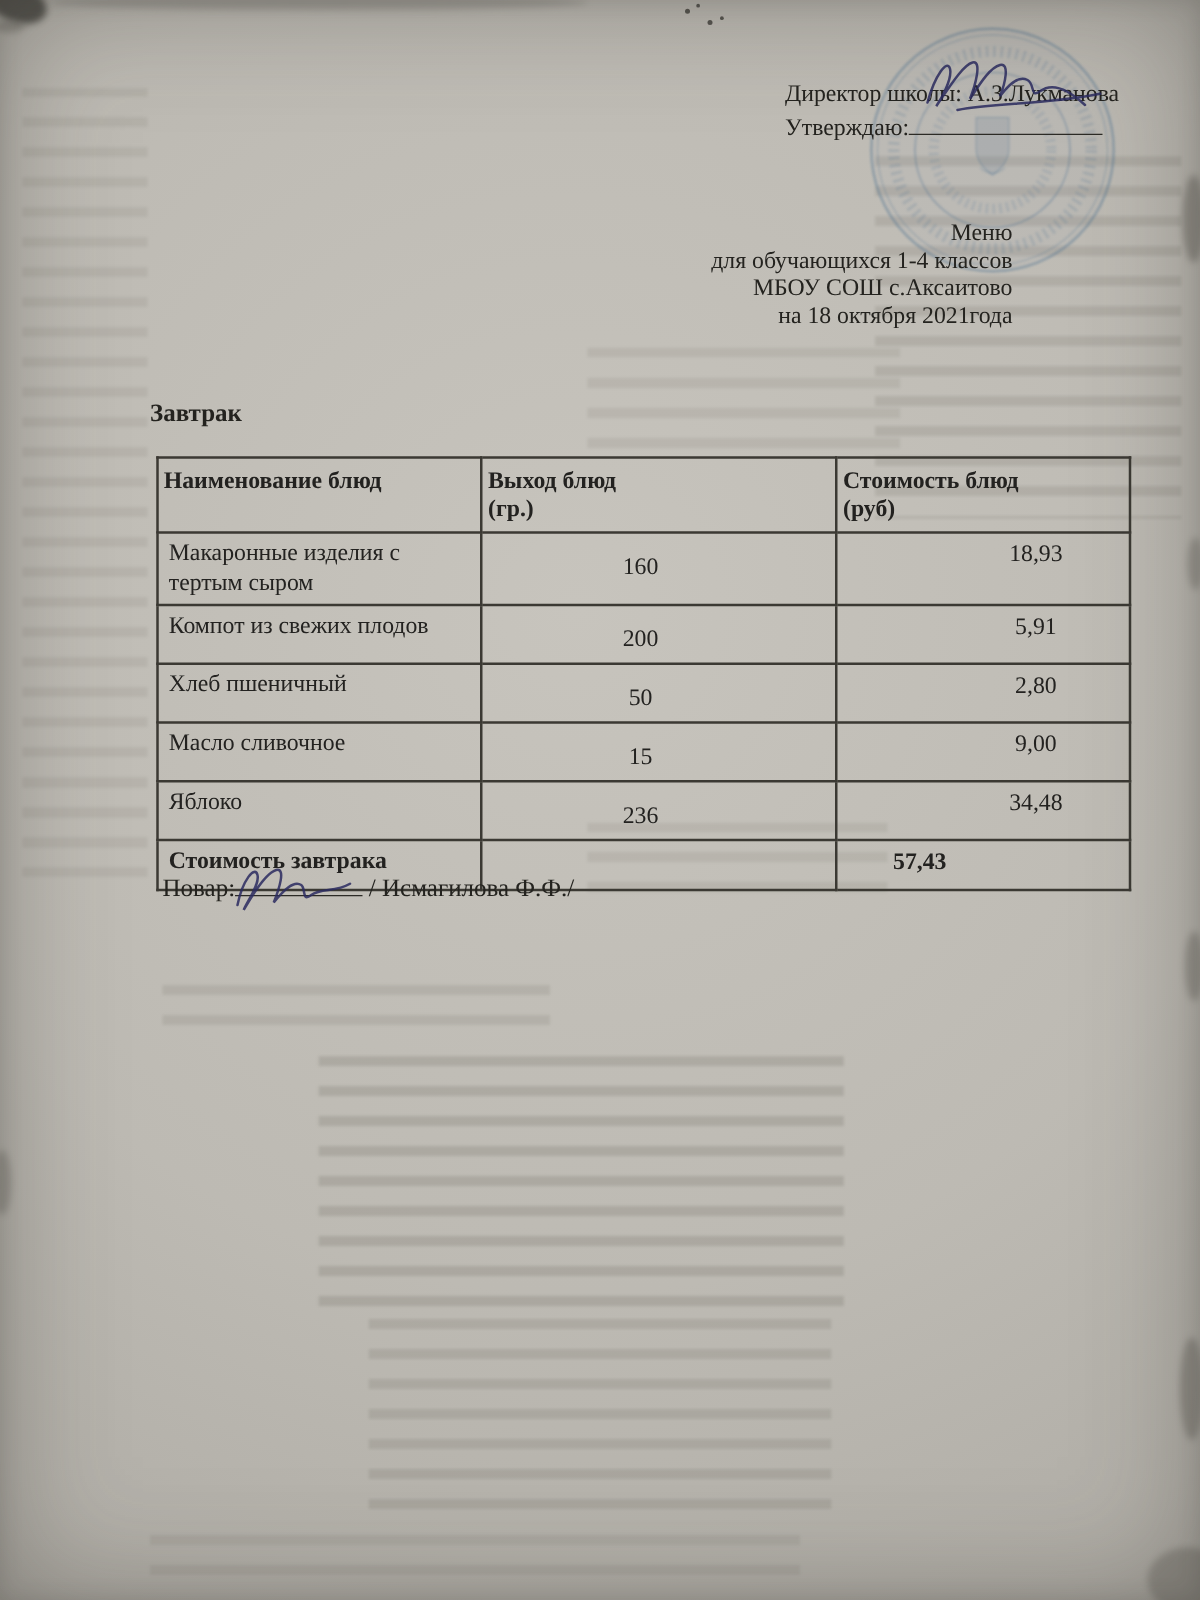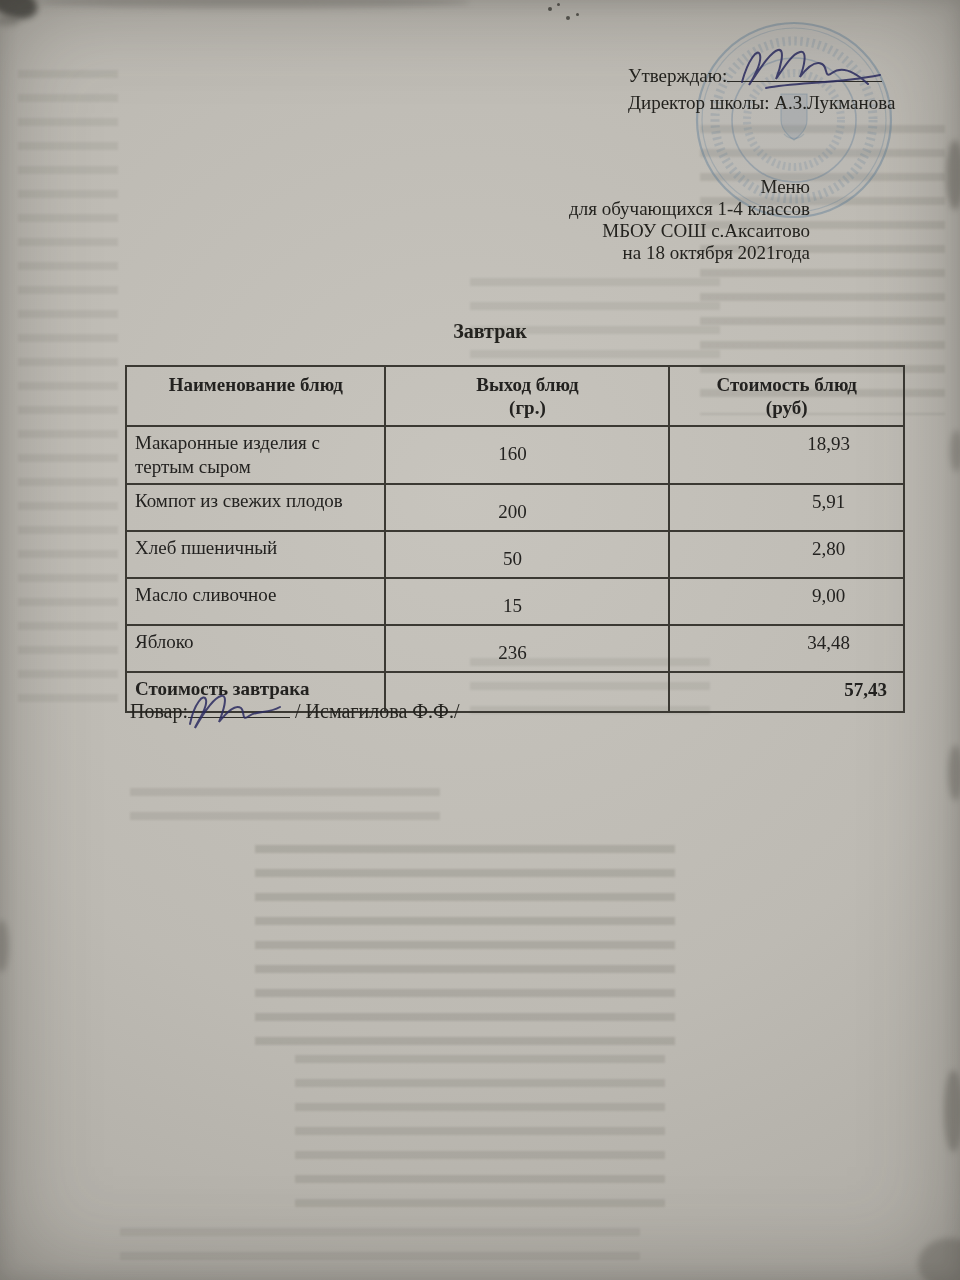--- a/index.html
+++ b/index.html
@@ -35,34 +35,34 @@
   .sig-underline { display:inline-block; height:15px; border-bottom:1.6px solid #2c2b26; vertical-align:baseline; }
   .approval .sig-underline { width:155px; }
   .sig-svg { position:absolute; pointer-events:none; }
   .sig-director { left:104px; top:-24px; width:160px; height:60px; }
 
   
   .title-block { position:absolute; left:80px; top:176px; width:730px;
     text-align:right; font-size:19px; line-height:22px; }
 
   .meal-heading { position:absolute; left:120px; top:320px; width:740px;
-    text-align:center; font-size:20px; font-weight:bold; }
+    text-align:left; font-size:20px; font-weight:bold; }
 
   
   table.menu { position:absolute; left:125px; top:365px; width:780px;
     border-collapse:collapse; font-size:19px; color:#232220; }
   .menu th, .menu td { border:2px solid #3b3933; }
-  .menu th { font-weight:bold; text-align:center; vertical-align:top;
+  .menu th { font-weight:bold; text-align:left; vertical-align:top;
     padding:6px 4px; line-height:23px; }
   .menu td { vertical-align:top; line-height:24px; }
   .menu td.name  { text-align:left;  padding:4px 8px; }
   .menu td.weight{ text-align:center; padding:15px 34px 6px 4px; }
   .menu td.price { text-align:center; padding:5px 4px 6px 88px;margin-left:40px; }
   .menu td.total-label { font-weight:bold; text-align:left; padding:4px 8px 6px; }
-  .menu td.total-value { font-weight:bold; text-align:right; padding:5px 16px 9px 44px; }
+  .menu td.total-value { font-weight:bold; text-align:left; padding:5px 16px 9px 44px; }
 
   
   .cook { position:absolute; left:130px; top:700px; font-size:20px; white-space:nowrap; }
   .cook .sig-underline { width:102px; }
   .sig-cook { left:52px; top:-14px; width:108px; height:48px; }
 </style>
 </head>
 <body>
 
 <div class="page">
@@ -96,31 +96,31 @@
     <circle cx="106" cy="104" r="92" fill="none" stroke="#4f7392" stroke-opacity=".28" stroke-width="1.2"></circle>
     <circle cx="106" cy="104" r="79" fill="none" stroke="#4f7392" stroke-opacity=".20" stroke-width="9" stroke-dasharray="2.5 3.5"></circle>
     <circle cx="106" cy="104" r="62" fill="none" stroke="#4f7392" stroke-opacity=".36" stroke-width="1.6"></circle>
     <circle cx="106" cy="104" r="47" fill="none" stroke="#4f7392" stroke-opacity=".17" stroke-width="8" stroke-dasharray="2.5 3"></circle>
     <path d="M93,78 h26 v26 c0,12 -13,20 -13,20 c0,0 -13,-8 -13,-20 z" fill="#4f7392" fill-opacity=".15" stroke="#4f7392" stroke-opacity=".32" stroke-width="1.2"></path>
     <path d="M96,118 c6,6 14,6 20,0" fill="none" stroke="#4f7392" stroke-opacity=".25" stroke-width="1.4"></path>
   </svg>
 
   <div class="approval soft">
     <div>
+      <span>Директор школы:</span>
+      <span>А.З.Лукманова</span>
+    </div>
+    <div>
       <span>Утверждаю:</span><span class="sig-underline"></span>
       <svg class="sig-svg sig-director" viewBox="0 0 160 60" aria-hidden="true">
         <g fill="none" stroke="#2b2b60" stroke-width="2" stroke-linecap="round" opacity=".85">
           <path d="M10,44 C16,22 26,9 28,17 C30,25 21,41 17,47 C26,34 38,14 46,12 C54,10 48,31 44,41 C52,29 60,16 68,14 C76,12 72,29 68,39 C74,31 82,22 90,26 C96,29 92,41 100,35 C108,29 120,31 136,46"></path>
           <path d="M34,50 C64,44 104,46 148,37"></path>
         </g>
       </svg>
-    </div>
-    <div>
-      <span>Директор школы:</span>
-      <span>А.З.Лукманова</span>
     </div>
   </div>
 
   <div class="title-block soft">
     <div>Меню</div>
     <div>для обучающихся 1-4 классов</div>
     <div>МБОУ СОШ с.Аксаитово</div>
     <div>на 18 октября 2021года</div>
   </div>
 

